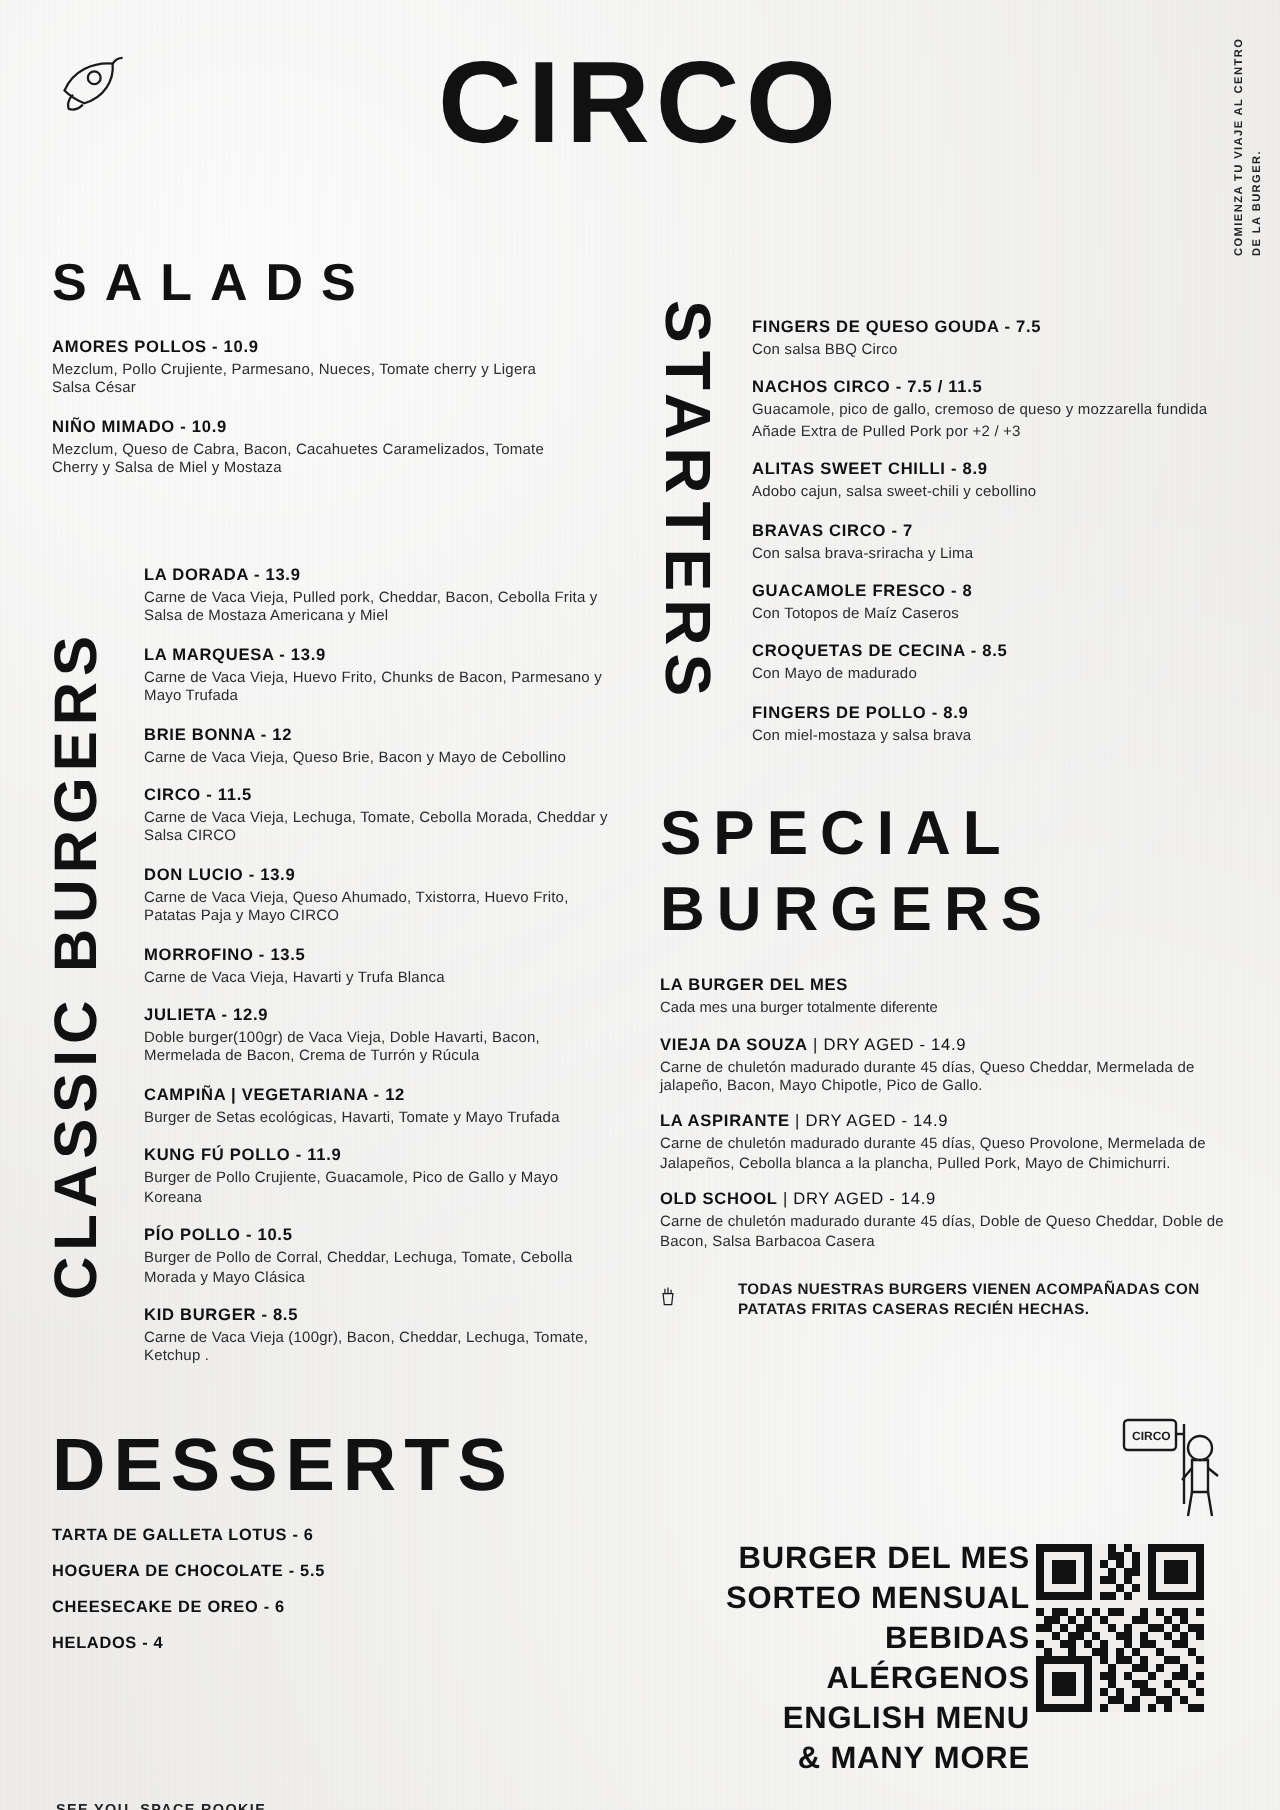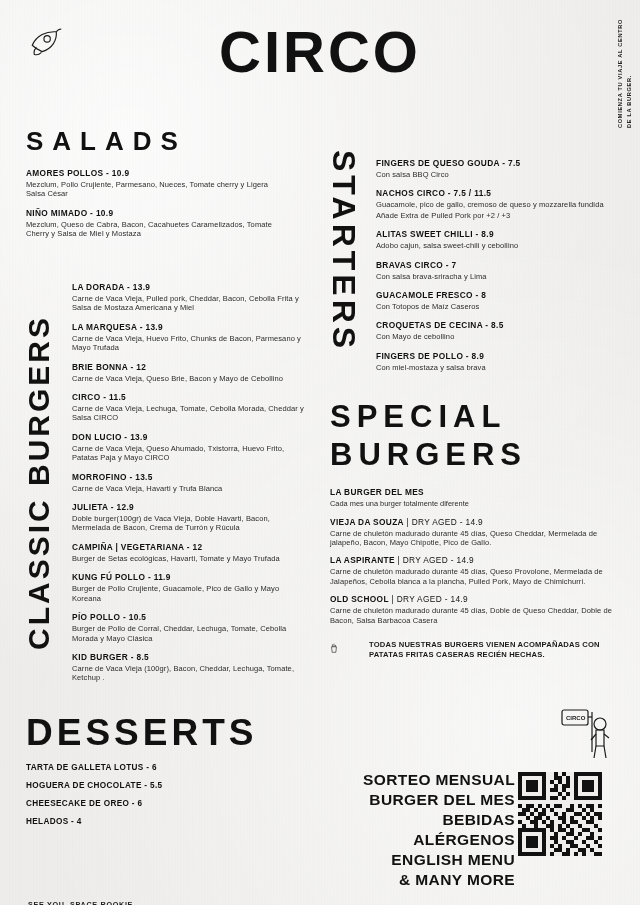--- a/index.html
+++ b/index.html
@@ -264,21 +264,21 @@
     <div class="item">
       <div class="nm">BRAVAS CIRCO - 7</div>
       <div class="ds">Con salsa brava-sriracha y Lima</div>
     </div>
     <div class="item">
       <div class="nm">GUACAMOLE FRESCO - 8</div>
       <div class="ds">Con Totopos de Maíz Caseros</div>
     </div>
     <div class="item">
       <div class="nm">CROQUETAS DE CECINA - 8.5</div>
-      <div class="ds">Con Mayo de cebollino</div>
+      <div class="ds">Con Mayo de madurado</div>
     </div>
     <div class="item">
       <div class="nm">FINGERS DE POLLO - 8.9</div>
       <div class="ds">Con miel-mostaza y salsa brava</div>
     </div>
   </div>
 
   <div class="sec-h special-h">SPECIAL BURGERS</div>
   <div class="col" id="special-list">
     <div class="item">
@@ -319,22 +319,22 @@
     </div>
     <div class="item">
       <div class="nm">CHEESECAKE DE OREO - 6</div>
     </div>
     <div class="item">
       <div class="nm">HELADOS - 4</div>
     </div>
   </div>
 
   <div class="footer-list">
+    <div>BURGER DEL MES</div>
     <div>SORTEO MENSUAL</div>
-    <div>BURGER DEL MES</div>
     <div>BEBIDAS</div>
     <div>ALÉRGENOS</div>
     <div>ENGLISH MENU</div>
     <div>&amp; MANY MORE</div>
   </div>
 
   <svg class="qr" viewBox="0 0 21 21" shape-rendering="crispEdges">
     <rect width="21" height="21" fill="#efeeec"></rect>
     <g fill="#111">
       <path d="M0 0h7v7h-7zM1 1v5h5v-5z" fill="#111"></path>

